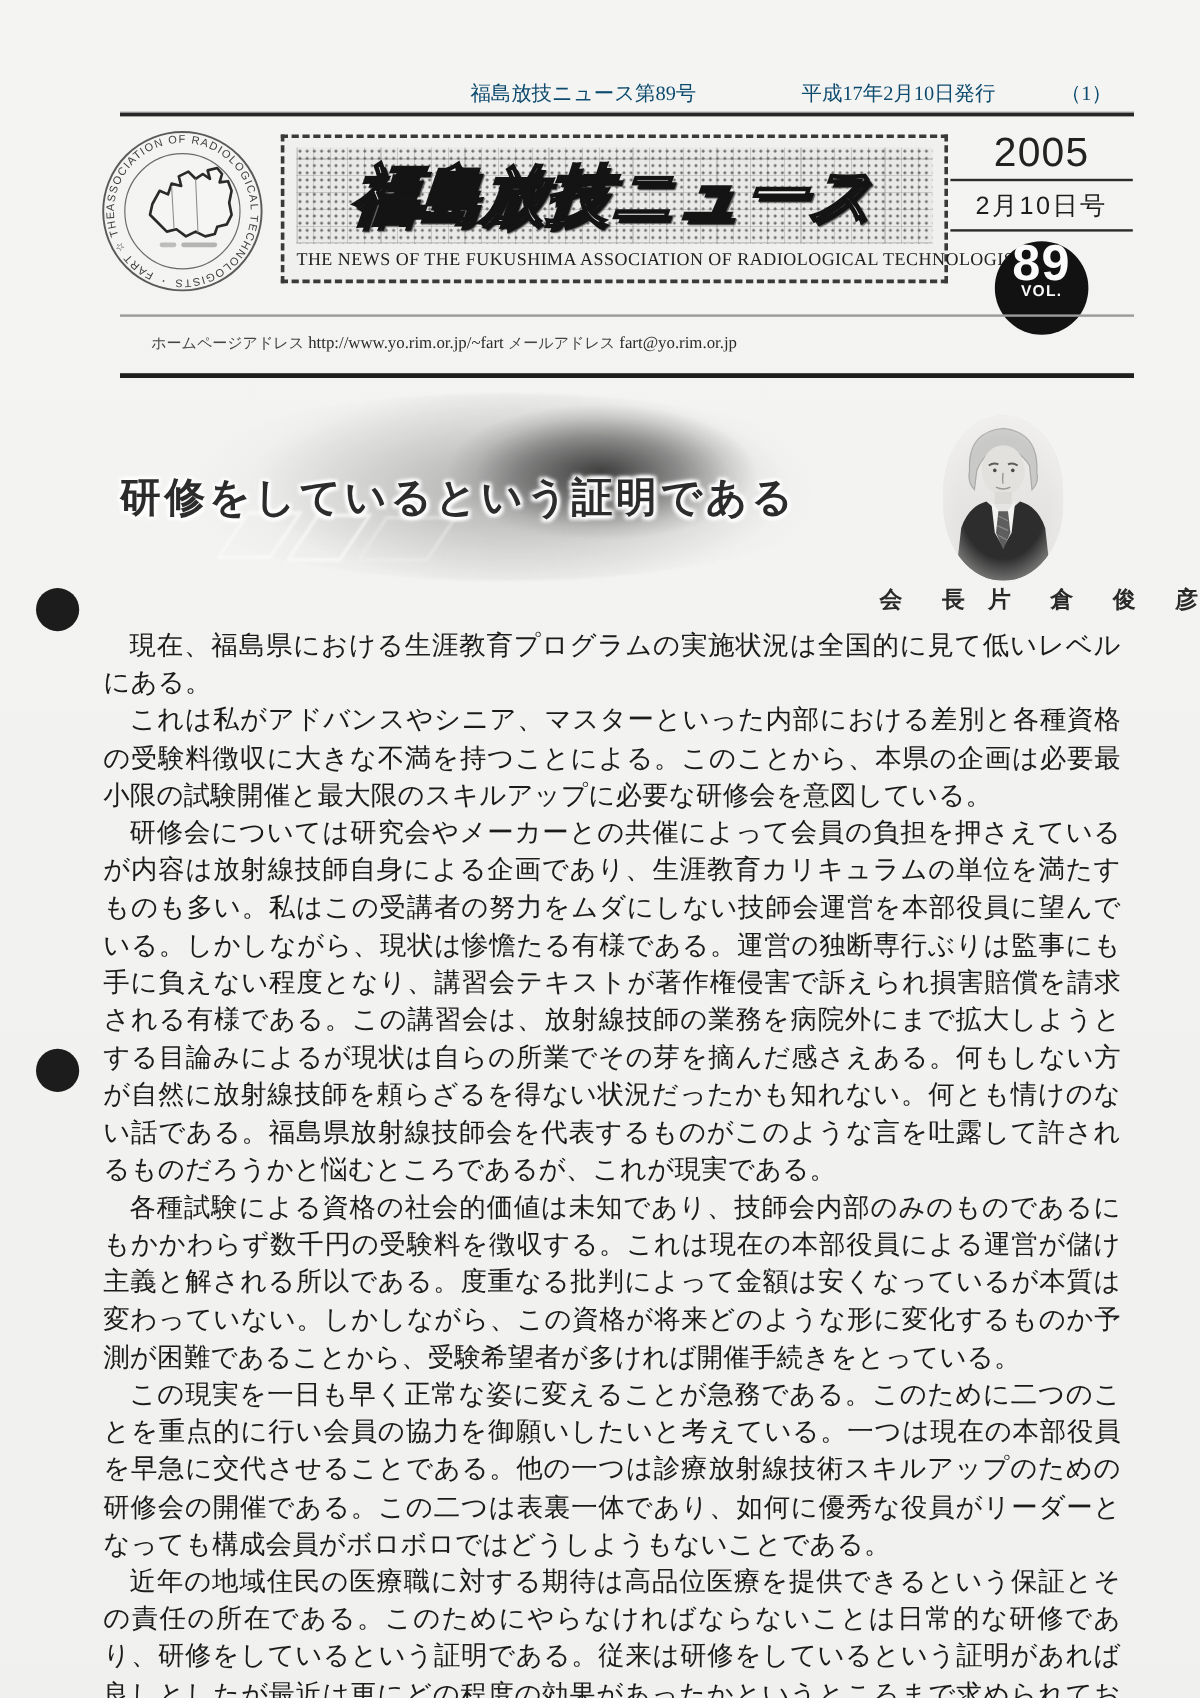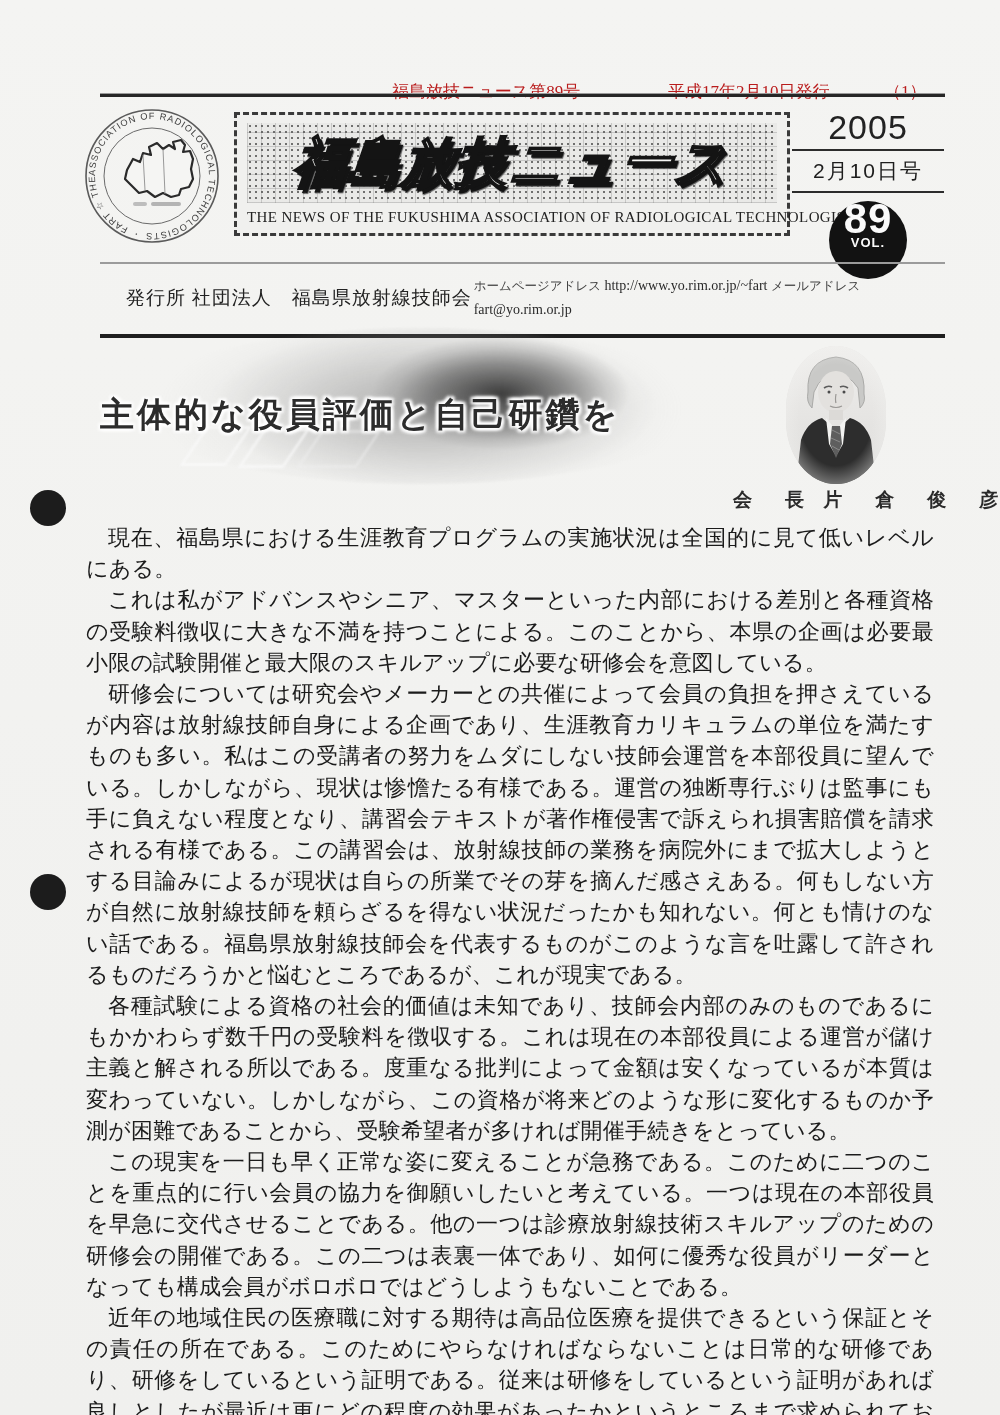--- a/index.html
+++ b/index.html
@@ -5,21 +5,21 @@
   * { margin:0; padding:0; box-sizing:border-box; }
   html,body { width:1000px; }
   body {
     position:relative; width:1000px; height:1415px;
     background:linear-gradient(#f4f4f2, #f0f0ee);
     font-family:"Liberation Serif","DejaVu Serif",serif;
     color:#1e1e1e; overflow:hidden;
   }
 
   
-  .runhead { position:absolute; top:80px; left:0; width:960px; height:24px; font-size:17px; color:#b91c1c; }
+  .runhead { position:absolute; top:66px; left:0; width:960px; height:24px; font-size:17px; color:#0c4a6e; }
   .runhead .issue  { position:absolute; left:392px; }
   .runhead .pdate  { position:absolute; left:668px; }
   .runhead .pageno { position:absolute; left:884px; }
   .runhead-rule { position:absolute; top:93px; left:100px; width:845px; height:2px;
     border-top:1px solid #9a9a9a; border-bottom:3px solid #262626; }
 
   
   .logo { position:absolute; left:83px; top:106px; width:138px; height:140px; }
 
   
@@ -133,37 +133,36 @@
   <div class="rule"></div>
   <div class="idate">2月10日号</div>
   <div class="rule"></div>
   <div class="vol-circle">
     <div class="num">89</div>
     <div class="lbl">VOL.</div>
   </div>
 </div>
 
 <div class="pub">
-  <div class="issuer">発行所 社団法人　福島県放射線技師会</div>
   <div class="contact">
     <div>
       <span class="small">ホームページアドレス</span>
       <span>http://www.yo.rim.or.jp/~fart</span>
       <span class="small">メールアドレス</span>
       <span>fart@yo.rim.or.jp</span>
     </div>
   </div>
 </div>
 
 <div class="title-art">
   <div class="wire w1"></div>
   <div class="wire w2"></div>
   <div class="wire w3"></div>
 </div>
-<div class="headline">主体的な役員評価と自己研鑽を</div>
+<div class="headline">研修をしているという証明である</div>
 
 <div class="photo">
   <svg viewBox="0 0 100 138" width="100" height="138">
     <defs>
       <linearGradient id="bgG" x1="0" y1="0" x2="0" y2="1">
         <stop offset="0" stop-color="#efeeec"></stop>
           <stop offset="1" stop-color="#dddcda"></stop>
       </linearGradient>
     </defs>
     <rect width="100" height="138" fill="url(#bgG)"></rect>

